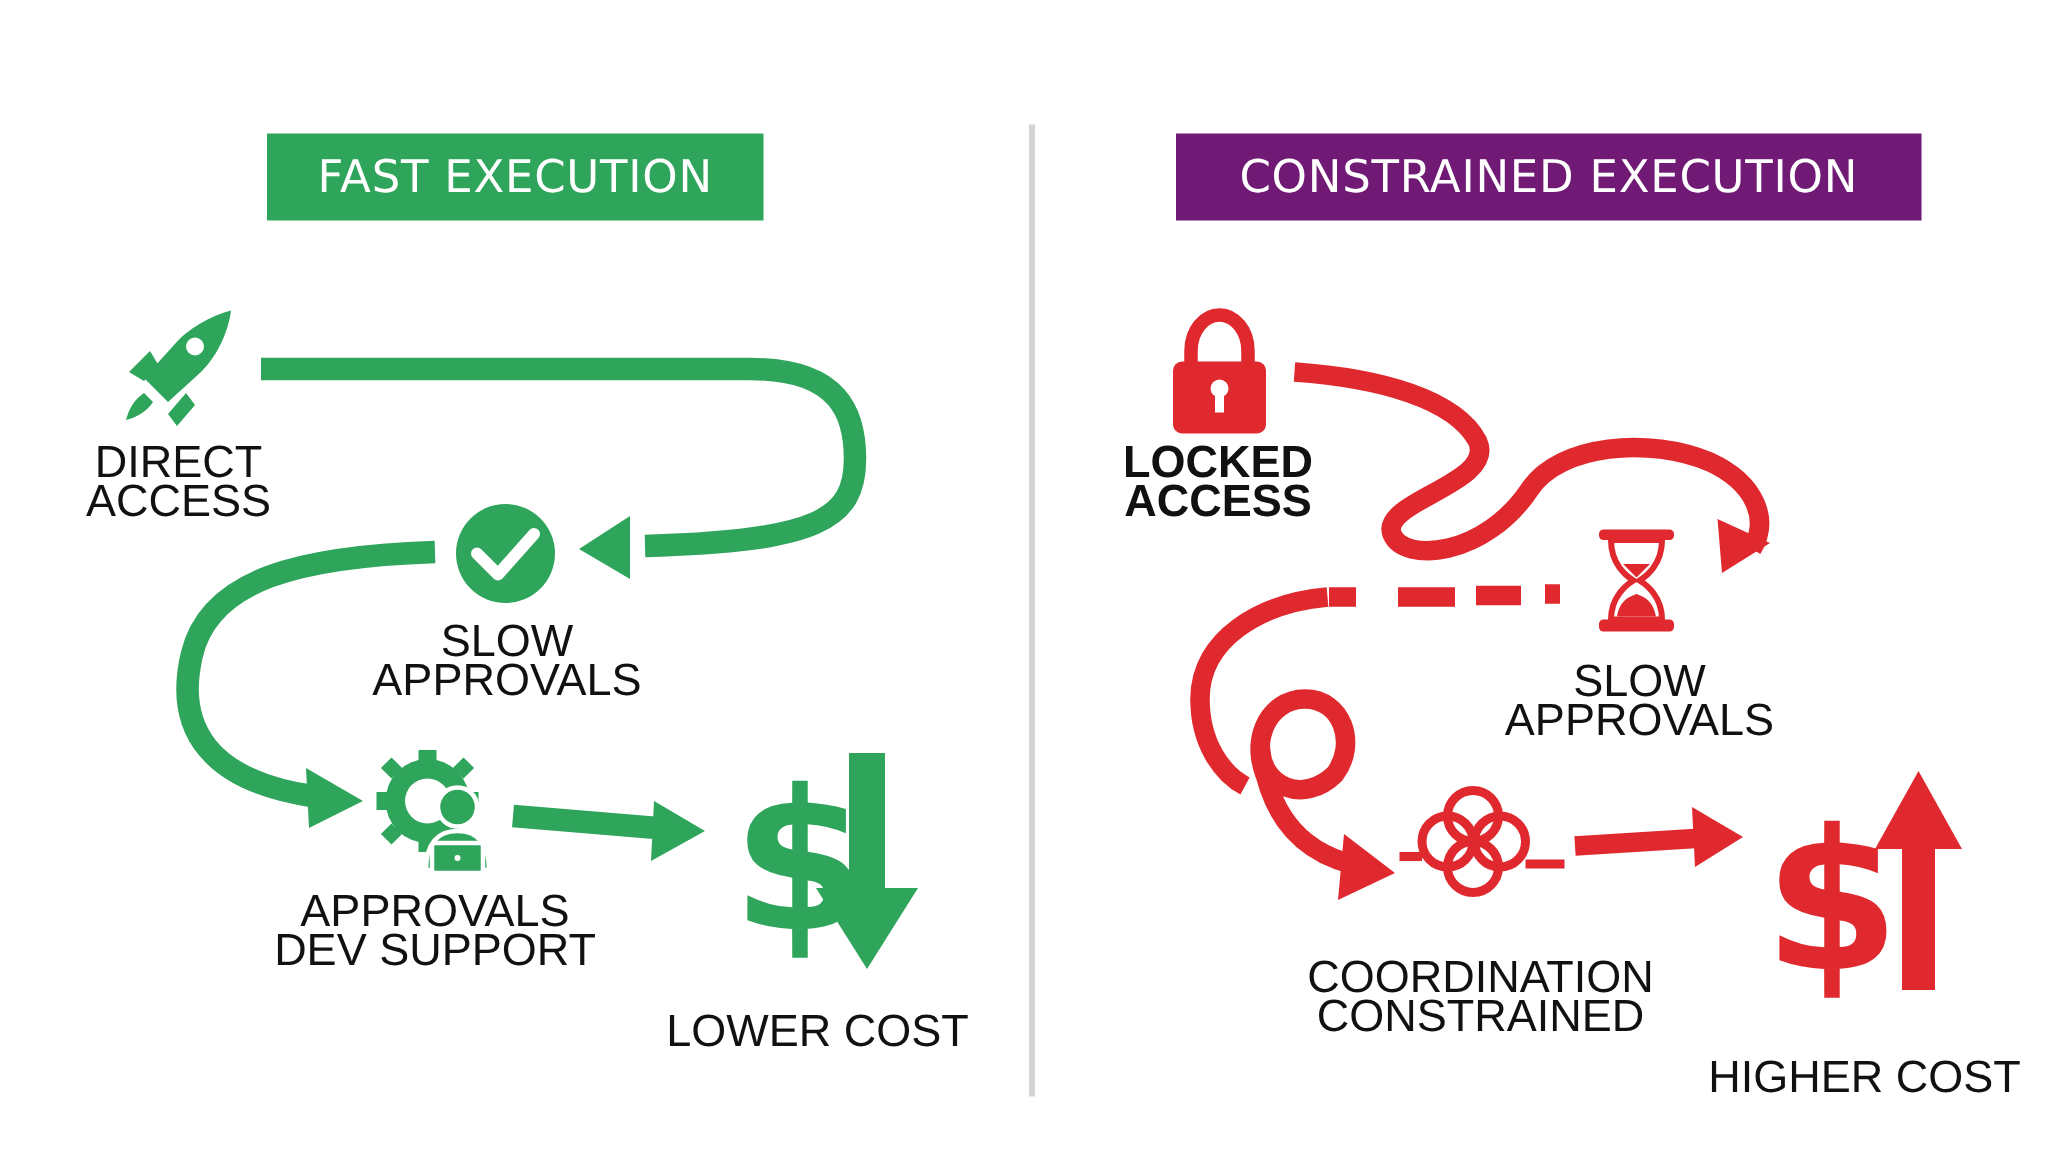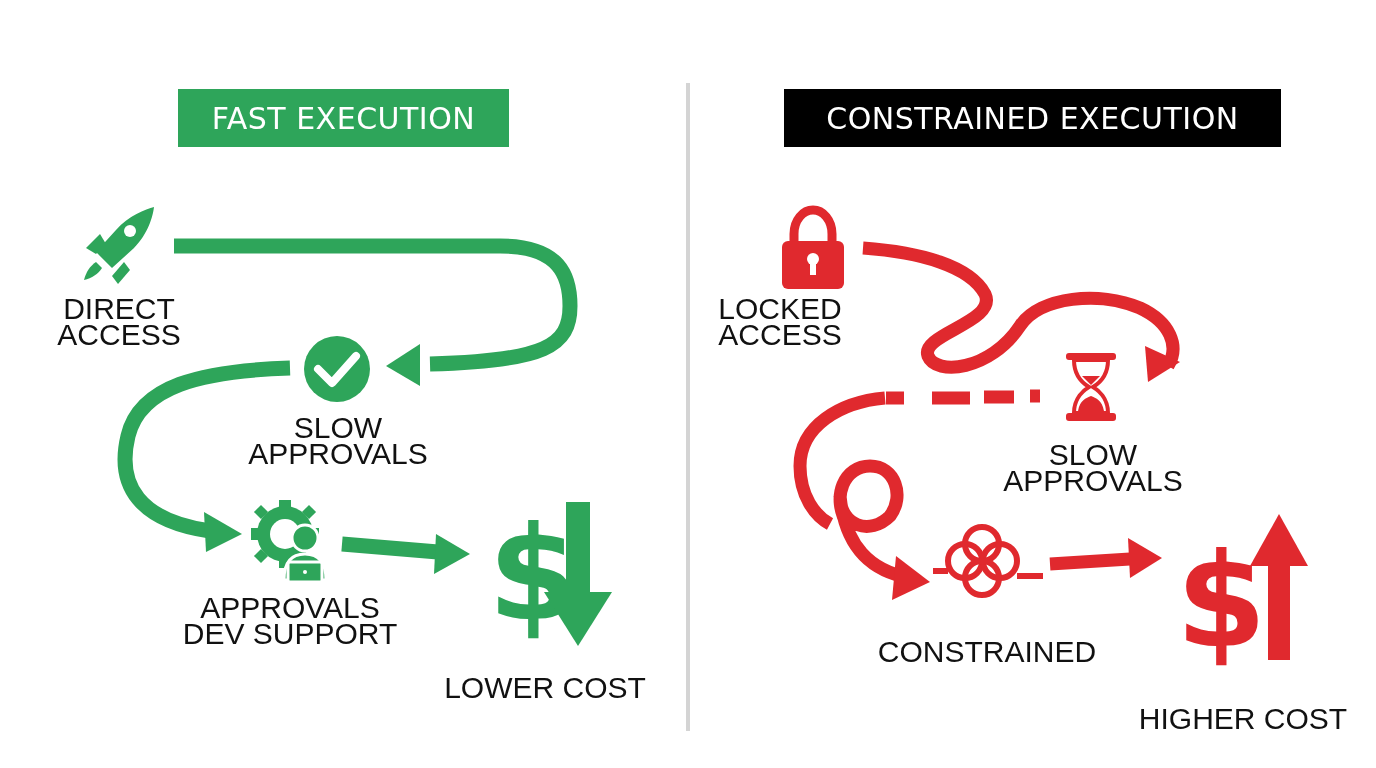--- a/index.html
+++ b/index.html
@@ -1,20 +1,20 @@
 <!DOCTYPE html>
 <html><head>
 <meta charset="utf-8">
 <style>
   html, body { margin: 0; padding: 0; background: #ffffff; }
   body { width: 1376px; height: 768px; position: relative; overflow: hidden; font-family: "Liberation Sans", "DejaVu Sans", sans-serif; }
   .canvas { position: absolute; left: 0; top: 0; width: 1376px; height: 768px; margin-top: 26px; }
   .banner { position: absolute; display: flex; align-items: center; justify-content: center; color: #ffffff; font-family: "DejaVu Sans", sans-serif; font-size: 30px; letter-spacing: 0.5px; }
   .banner.green { background: #2ea55a; left: 178px; top: 63px; width: 331px; height: 58px; }
-  .banner.red { background: #000000; left: 784px; top: 63px; width: 497px; height: 58px; }
+  .banner.red { background: #701a75; left: 784px; top: 63px; width: 497px; height: 58px; }
   .divider { position: absolute; left: 686px; top: 57px; width: 4px; height: 648px; background: #d4d4d4; }
   .label { position: absolute; text-align: center; color: #111111; font-size: 30px; line-height: 26px; font-weight: normal; white-space: nowrap; transform: translateX(-50%); }
   .label span { display: block; }
   svg.diagram { position: absolute; left: 0; top: 0; }
 </style>
 </head>
 <body>
 
 <div class="canvas">
 
@@ -135,28 +135,29 @@
     <span>APPROVALS</span>
   </div>
   <div class="label" style="left:290px; top:569px;">
     <span>APPROVALS</span>
     <span>DEV SUPPORT</span>
   </div>
   <div class="label" style="left:545px; top:649px;">
     <span>LOWER COST</span>
   </div>
 
-  <div class="label" style="left:780px; top:270px;">
+  <div class="label" style="left:812px; top:270px;font-weight:bold;">
     <span>LOCKED</span>
     <span>ACCESS</span>
   </div>
   <div class="label" style="left:1093px; top:416px;">
     <span>SLOW</span>
     <span>APPROVALS</span>
   </div>
   <div class="label" style="left:987px; top:613px;">
+    <span>COORDINATION</span>
     <span>CONSTRAINED</span>
   </div>
   <div class="label" style="left:1243px; top:680px;">
     <span>HIGHER COST</span>
   </div>
 
 </div>
 
 </body></html>

